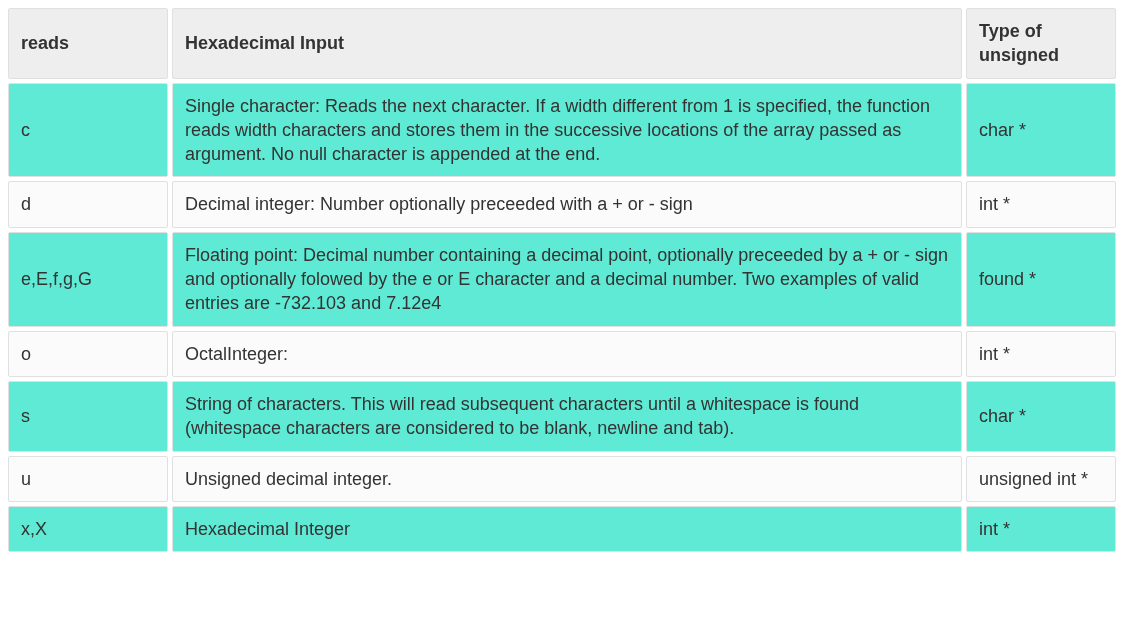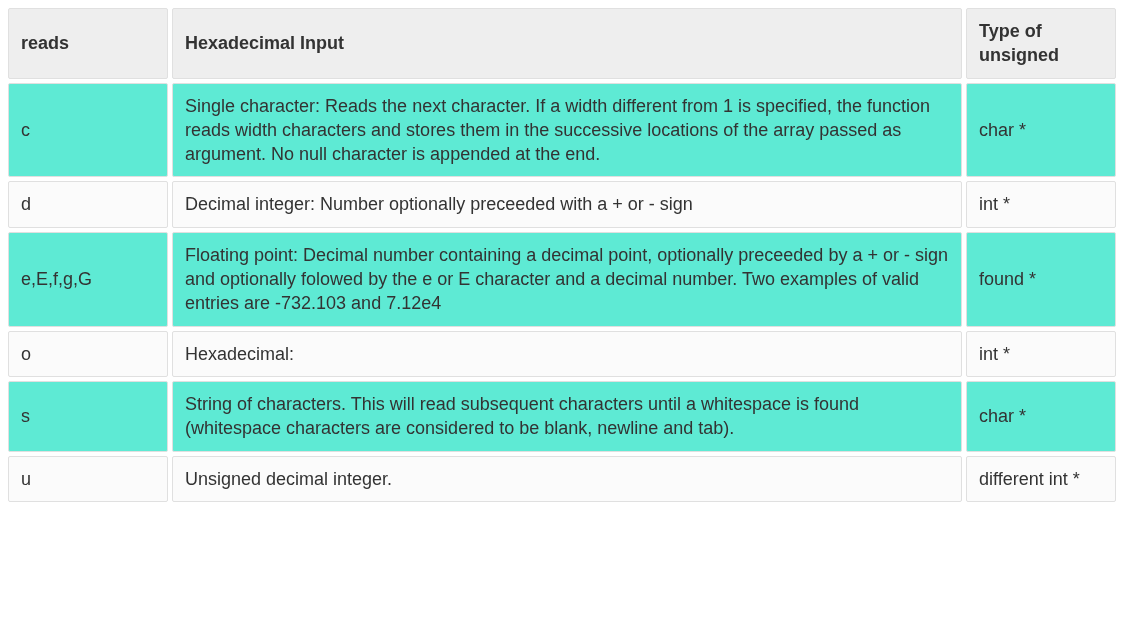--- a/index.html
+++ b/index.html
@@ -68,27 +68,32 @@
       <td>Decimal integer: Number optionally preceeded with a + or - sign</td>
       <td>int *</td>
     </tr>
     <tr>
       <td>e,E,f,g,G</td>
       <td>Floating point: Decimal number containing a decimal point, optionally preceeded by a + or - sign and optionally folowed by the e or E character and a decimal number. Two examples of valid entries are -732.103 and 7.12e4</td>
       <td>found *</td>
     </tr>
     <tr>
       <td>o</td>
-      <td>Hexadecimal:</td>
+      <td>OctalInteger:</td>
       <td>int *</td>
     </tr>
     <tr>
       <td>s</td>
       <td>String of characters. This will read subsequent characters until a whitespace is found (whitespace characters are considered to be blank, newline and tab).</td>
       <td>char *</td>
     </tr>
     <tr>
       <td>u</td>
       <td>Unsigned decimal integer.</td>
-      <td>different int *</td>
+      <td>unsigned int *</td>
+    </tr>
+    <tr>
+      <td>x,X</td>
+      <td>Hexadecimal Integer</td>
+      <td>int *</td>
     </tr>
   </tbody>
 </table>
 
 </body></html>

